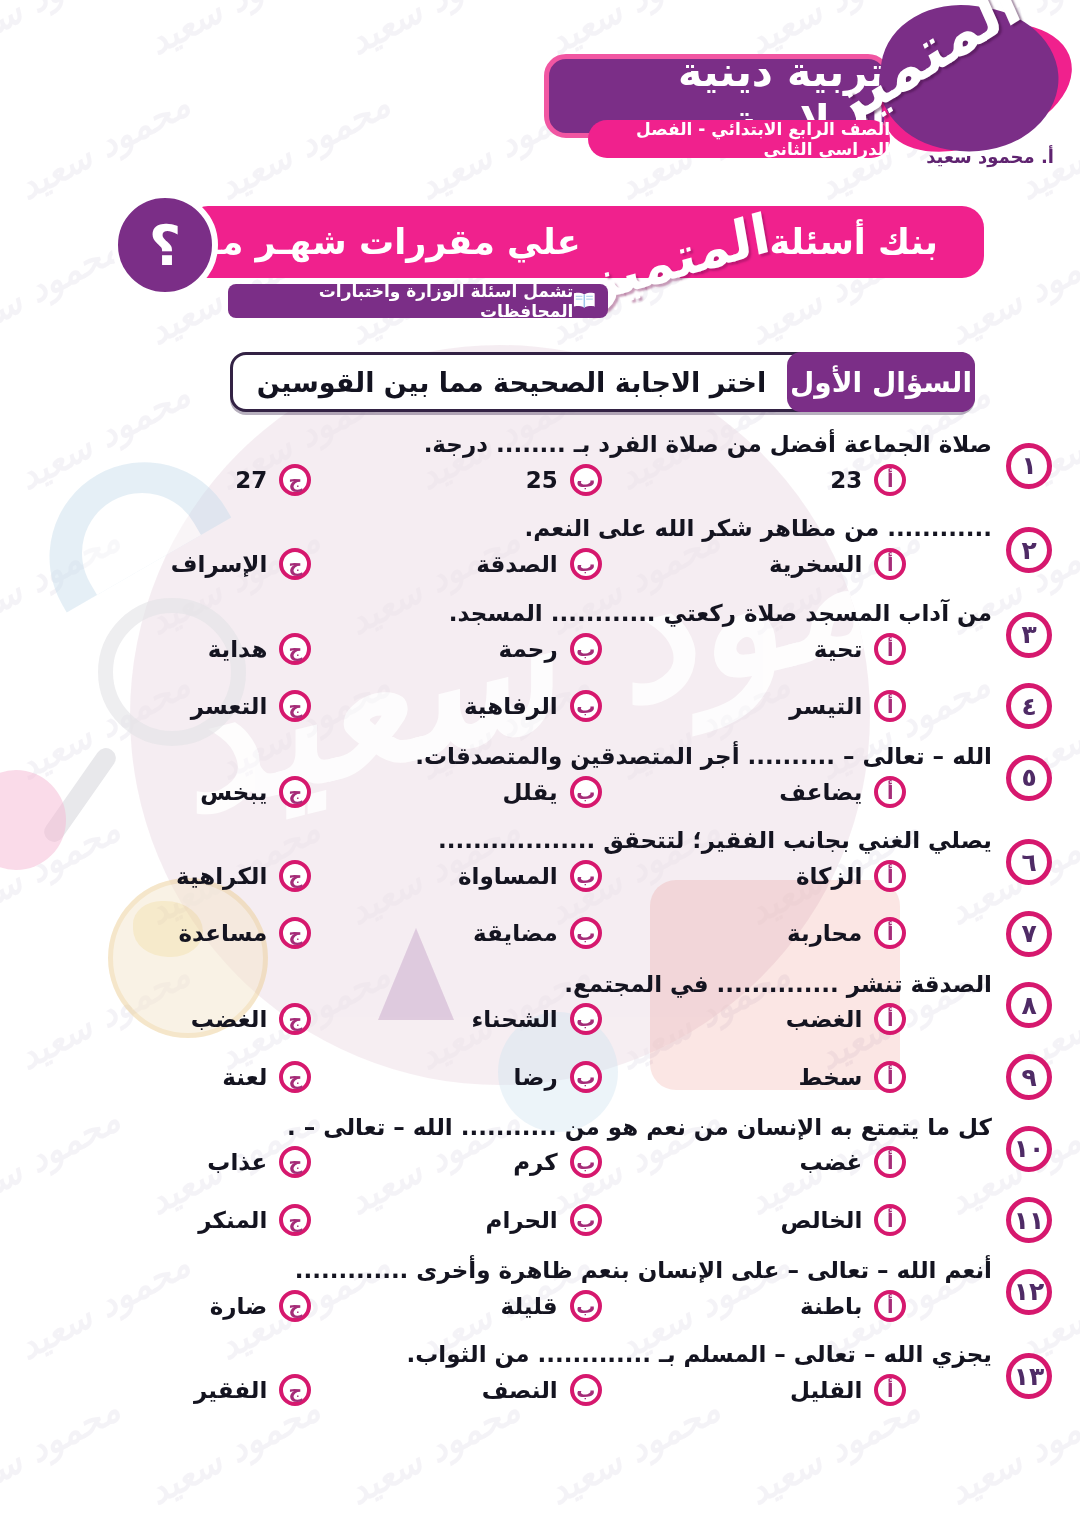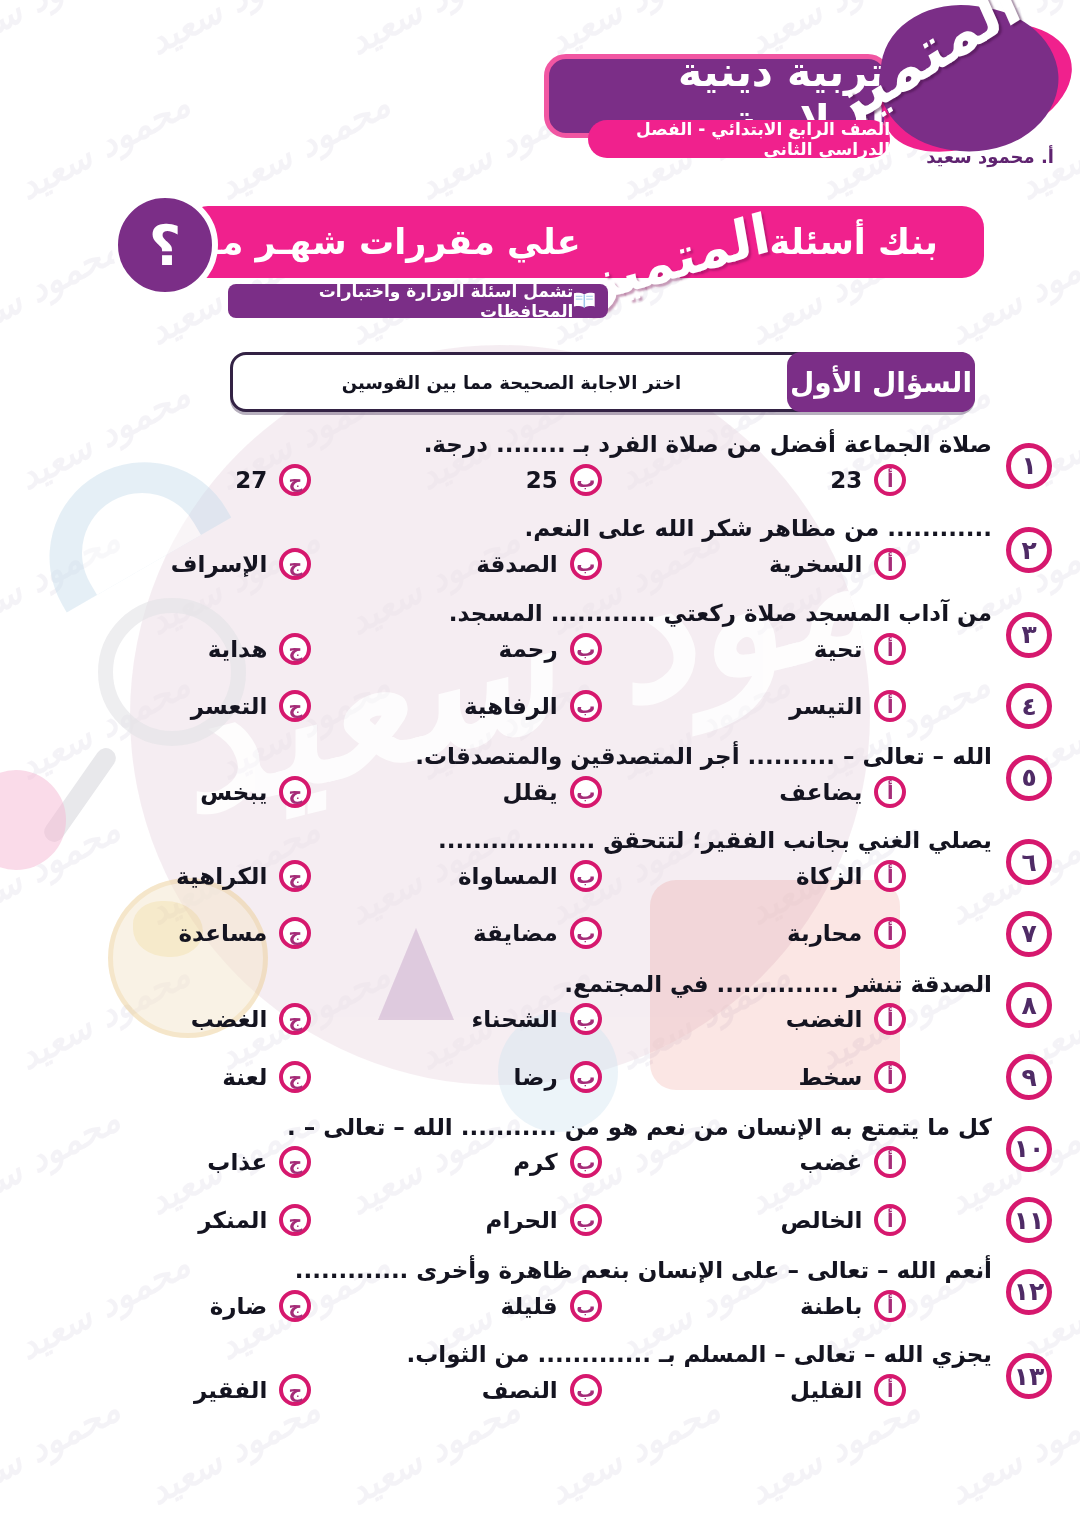--- a/index.html
+++ b/index.html
@@ -66,21 +66,21 @@
       justify-content:center;color:#fff;font-size:56px;font-weight:bold;z-index:4;}
   .banner-sub{position:absolute;left:228px;top:284px;width:380px;height:34px;background:#7b2e87;
       border-radius:8px;display:flex;direction:rtl;align-items:center;gap:0;padding:0 12px;
       box-sizing:border-box;color:#fff;font-size:17px;font-weight:bold;z-index:3;}
   
   .section{position:absolute;left:230px;top:352px;width:745px;height:60px;background:#fff;
       border:3px solid #332244;border-radius:16px;display:flex;direction:rtl;align-items:stretch;
       box-sizing:border-box;z-index:3;box-shadow:0 3px 0 rgba(50,30,70,.35);}
   .section-label{flex:none;width:188px;margin:-3px;background:#7b2e87;border-radius:14px;
       display:flex;align-items:center;justify-content:center;color:#fff;font-size:28px;font-weight:bold;}
-  .instruction{flex:1;display:flex;align-items:center;justify-content:center;font-size:18px;
+  .instruction{flex:1;display:flex;align-items:center;justify-content:center;font-size:27px;
       font-weight:bold;color:#131320;}
   
   #questions{position:absolute;right:28px;left:40px;top:430px;height:982px;display:flex;
       flex-direction:column;justify-content:space-between;direction:rtl;z-index:2;}
   .question{display:flex;direction:rtl;align-items:center;gap:14px;}
   .q-num{flex:none;width:46px;height:46px;border-radius:50%;border:5px solid #d6186e;background:#fff;
       display:flex;align-items:center;justify-content:center;color:#4f2b66;font-size:25px;font-weight:bold;
       box-sizing:border-box;}
   .q-body{flex:1;}
   .q-text{font-size:23px;font-weight:bold;color:#141420;text-align:right;line-height:1.25;}

